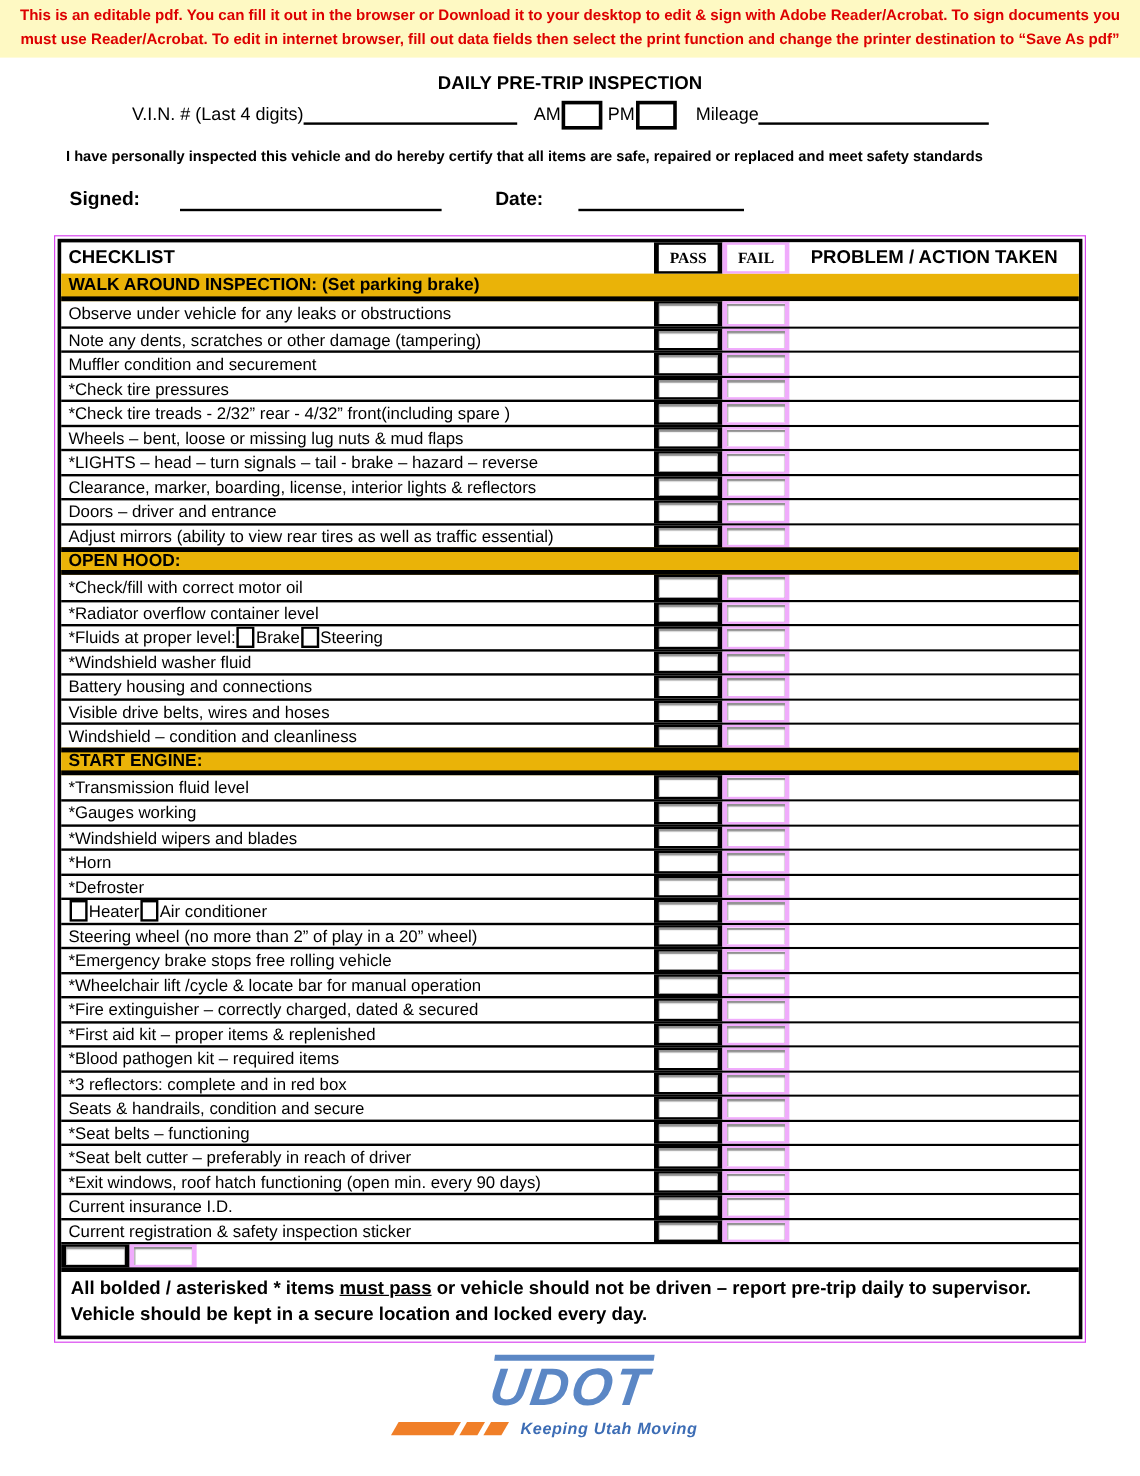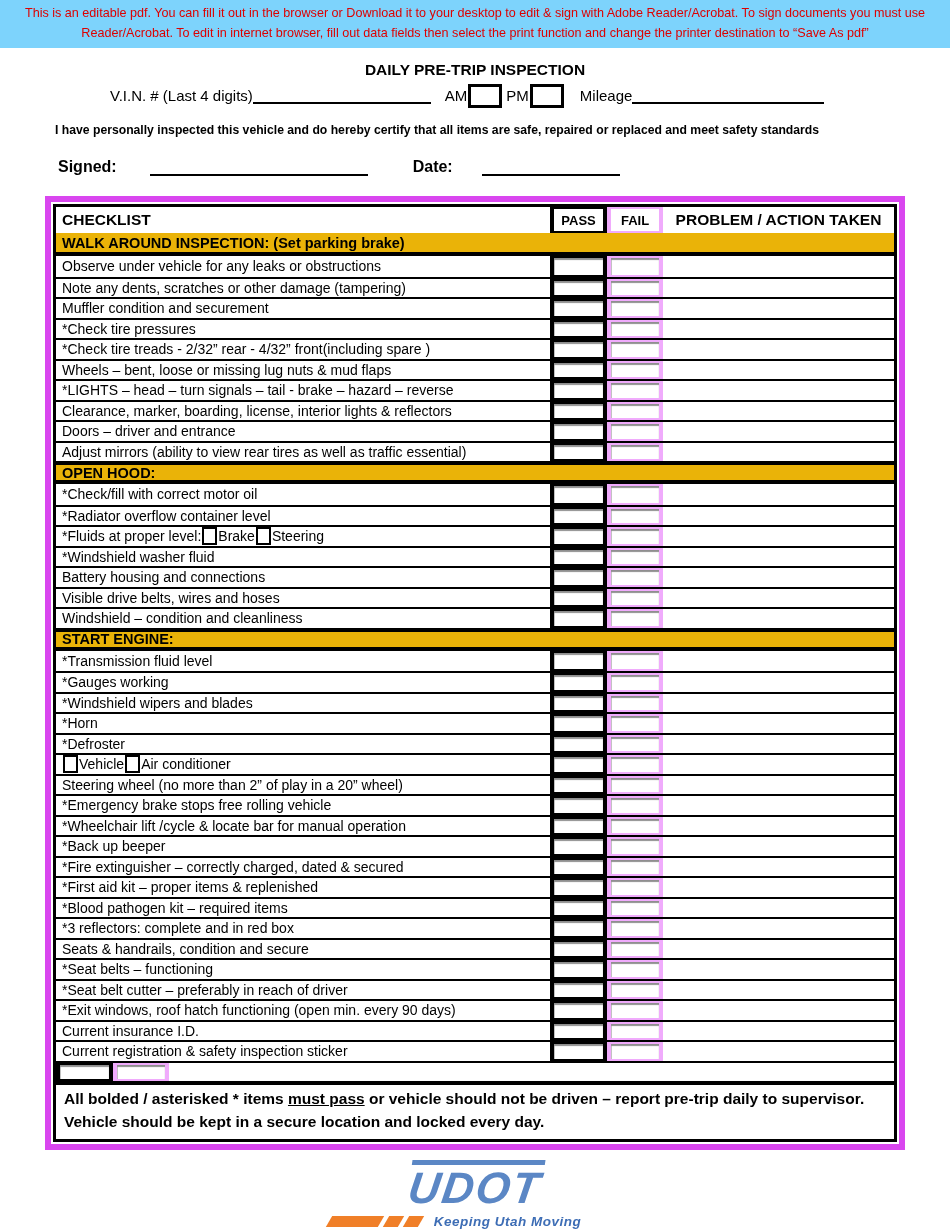--- a/index.html
+++ b/index.html
@@ -6,21 +6,21 @@
   html,body { background:#fff; }
   body {
     width:950px; height:1230px; position:relative; overflow:hidden;
     font-family:"Liberation Sans","DejaVu Sans",sans-serif; color:#000;
   }
   .b { font-weight:normal; }
   .u { text-decoration:underline; }
 
   
   .banner {
-    background:#7dd3fc; color:#dd0000; font-weight:normal;
+    background:#fef9c3; color:#dd0000; font-weight:bold;
     font-size:12.6px; line-height:1.55; text-align:center;
     padding:4px 6px 5px; width:100%;
   }
 
   
   .title { text-align:center; font-weight:bold; font-size:15.5px; margin-top:13px; }
   .vin-row {
     margin-left:110px; margin-top:1px; font-weight:bold; font-size:15px;
     display:flex; align-items:flex-end; white-space:nowrap;
   }
@@ -35,40 +35,40 @@
   .gap-m { display:inline-block; width:12px; }
   .cert { font-weight:bold; font-size:12.2px; margin:19px 0 0 55px; }
   .signed-row {
     margin:20px 0 0 58px; font-weight:bold; font-size:16px;
     display:flex; align-items:flex-end; white-space:nowrap;gap:25px;
   }
   .signed-fill { width:218px; margin-left:8px; margin-right:20px; height:19px; }
   .date-fill { width:138px; margin-left:4px; height:19px; }
 
   
-  .table-outer { margin:20px 45px 0 45px; border:6px solid #d946ef; padding:2px; }
+  .table-outer { margin:20px 45px 0 45px; border:1px solid #d946ef; padding:2px; }
   .table-inner { border:3px solid #000; }
   .t-row { display:flex; align-items:stretch; border-top:2px solid #000; }
   .t-row:first-child { border-top:0; }
   .c-check {
     flex:0 0 494px; display:flex; align-items:center;
     padding-left:6px; font-size:14px; white-space:nowrap; overflow:hidden;
   }
   .c-pass { flex:0 0 57px; background:#000; padding:2px 4px; }
   .c-fail { flex:0 0 56px; background:#f0abfc; padding:2px 4px; }
   .c-prob { flex:1 1 auto; background:#fff; }
   .field {
     background:#fff; width:100%; height:100%;
     box-shadow:inset 0 2px 1px #8f8f8f, inset 1px 0 0 #c8c8c8;
   }
   .header-row { height:26px; }
   .header-row .c-check { font-size:15.5px; font-weight:bold; }
   .header-row .hbox {
     background:#fff; width:100%; height:100%; display:flex; box-shadow:none;
-    align-items:center; justify-content:center; font-weight:bold; font-size:13px;
+    align-items:center; justify-content:center; font-weight:bold; font-size:13px;font-family:Liberation Serif, serif;
   }
   .header-row .c-prob {
     display:flex; align-items:center; justify-content:center;
     font-weight:bold; font-size:15.5px; white-space:nowrap;
   }
   .section-row {
     border-top:4px solid #000; border-bottom:4px solid #000;
     height:23px; display:flex; align-items:center;
     font-weight:bold; font-size:14.5px; padding-left:6px; background:#eab308;
   }
@@ -416,21 +416,21 @@
             <div class="field"></div>
           </div>
           <div class="c-fail">
             <div class="field"></div>
           </div>
           <div class="c-prob"></div>
         </div>
         <div class="t-row item-row">
           <div class="c-check">
             <span class="inline-box"></span>
-            <span>Vehicle</span>
+            <span>Heater</span>
             <span class="inline-box"></span>
             <span>Air conditioner</span>
           </div>
           <div class="c-pass">
             <div class="field"></div>
           </div>
           <div class="c-fail">
             <div class="field"></div>
           </div>
           <div class="c-prob"></div>
@@ -455,32 +455,20 @@
             <div class="field"></div>
           </div>
           <div class="c-fail">
             <div class="field"></div>
           </div>
           <div class="c-prob"></div>
         </div>
         <div class="t-row item-row">
           <div class="c-check">
             <span class="b">*Wheelchair lift /cycle &amp;  locate bar for manual operation</span>
-          </div>
-          <div class="c-pass">
-            <div class="field"></div>
-          </div>
-          <div class="c-fail">
-            <div class="field"></div>
-          </div>
-          <div class="c-prob"></div>
-        </div>
-        <div class="t-row item-row">
-          <div class="c-check">
-            <span class="b">*Back up beeper</span>
           </div>
           <div class="c-pass">
             <div class="field"></div>
           </div>
           <div class="c-fail">
             <div class="field"></div>
           </div>
           <div class="c-prob"></div>
         </div>
         <div class="t-row item-row">

